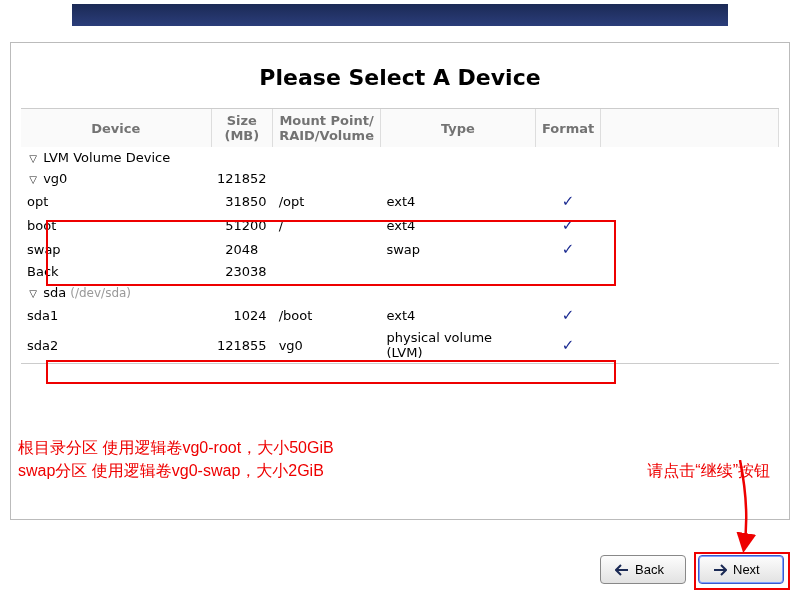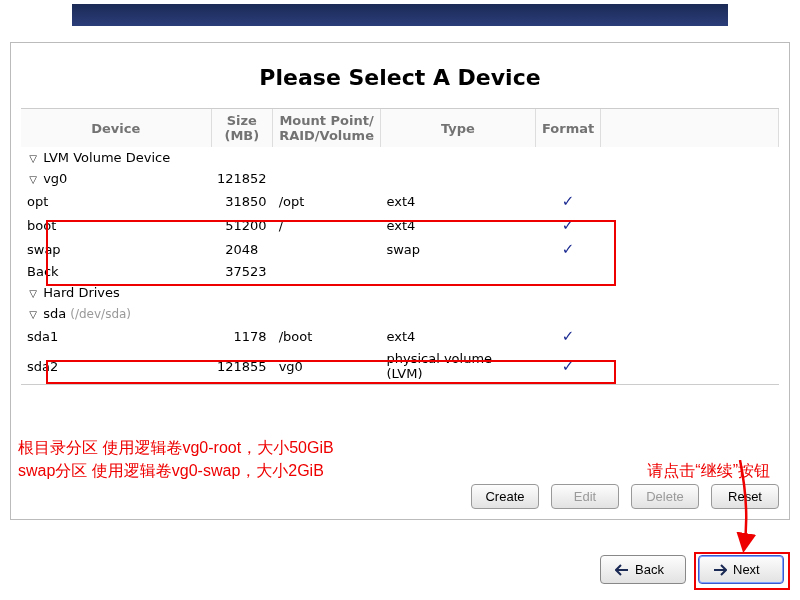--- a/index.html
+++ b/index.html
@@ -175,59 +175,50 @@
         <tr>
             <td class="indent3">swap</td>
             <td class="col-size" style="text-align:center">2048</td>
             <td class="col-mnt"></td>
             <td class="col-type">swap</td>
             <td class="col-fmt"><span class="check">✓</span></td>
             <td></td>
           </tr>
         <tr>
             <td class="indent3">Back</td>
-            <td class="col-size" style="text-align:right">37523</td>
+            <td class="col-size" style="text-align:right">23038</td>
             <td colspan="4"></td>
           </tr>
 
         <tr>
-          <td colspan="6" class="indent1"><span class="tri">▽</span> <span>Hard Drives</span></td>
-        </tr>
-        <tr>
           <td colspan="6" class="indent2"><span class="tri">▽</span> <span>sda</span> <span class="dim">(/dev/sda)</span></td>
         </tr>
         <tr>
             <td class="indent3">sda1</td>
-            <td class="col-size" style="text-align:right">1178</td>
+            <td class="col-size" style="text-align:right">1024</td>
             <td class="col-mnt">/boot</td>
             <td class="col-type">ext4</td>
             <td class="col-fmt"><span class="check">✓</span></td>
             <td></td>
           </tr>
         <tr>
             <td class="indent3">sda2</td>
             <td class="col-size" style="text-align:right">121855</td>
             <td class="col-mnt">vg0</td>
             <td class="col-type">physical volume (LVM)</td>
             <td class="col-fmt"><span class="check">✓</span></td>
             <td></td>
           </tr>
       </tbody>
     </table>
   </div>
 
   <div class="hl-box" style="top:177px; left:35px; width:570px; height:66px;"></div>
   <div class="hl-box" style="top:317px; left:35px; width:570px; height:24px;"></div>
 
-  <div class="btn-row">
-    <button class="btn">Create</button>
-    <button class="btn disabled">Edit</button>
-    <button class="btn disabled">Delete</button>
-    <button class="btn">Reset</button>
-  </div>
 </div>
 
 <div class="nav-row">
   <button class="nav-btn">
     <svg class="arrow-icon" viewBox="0 0 14 12">
         <path d="M6 1 L1 6 L6 11 M1 6 H13" fill="none" stroke="#1b2a55" stroke-width="2"></path>
       </svg>
     <span>Back</span>
   </button>
   <button class="nav-btn primary">

